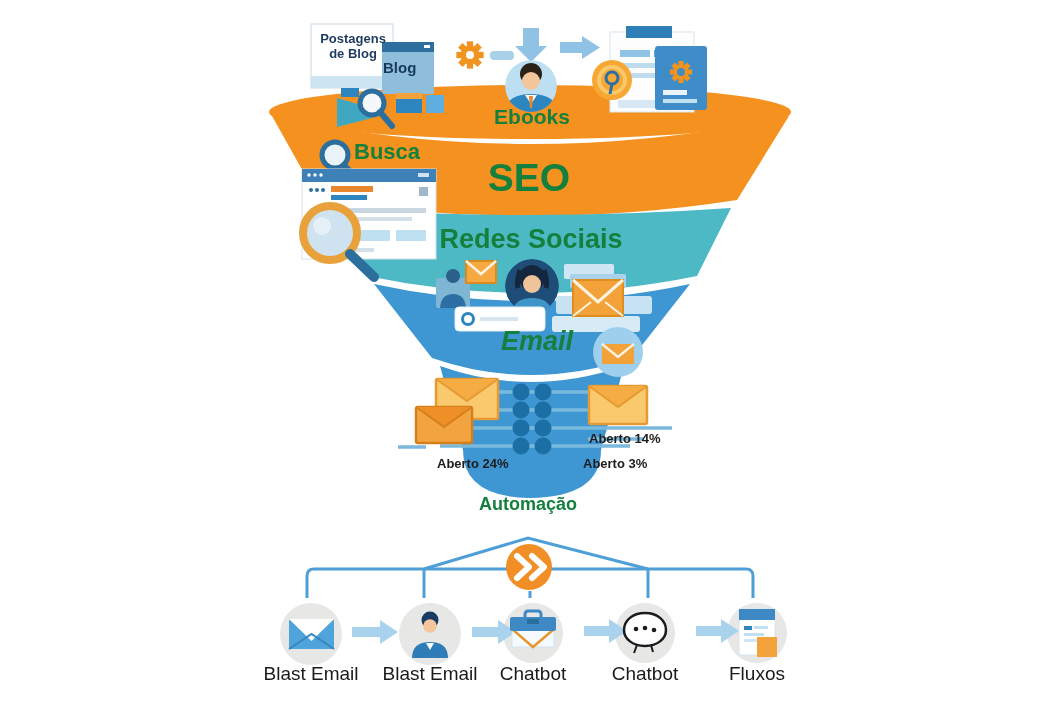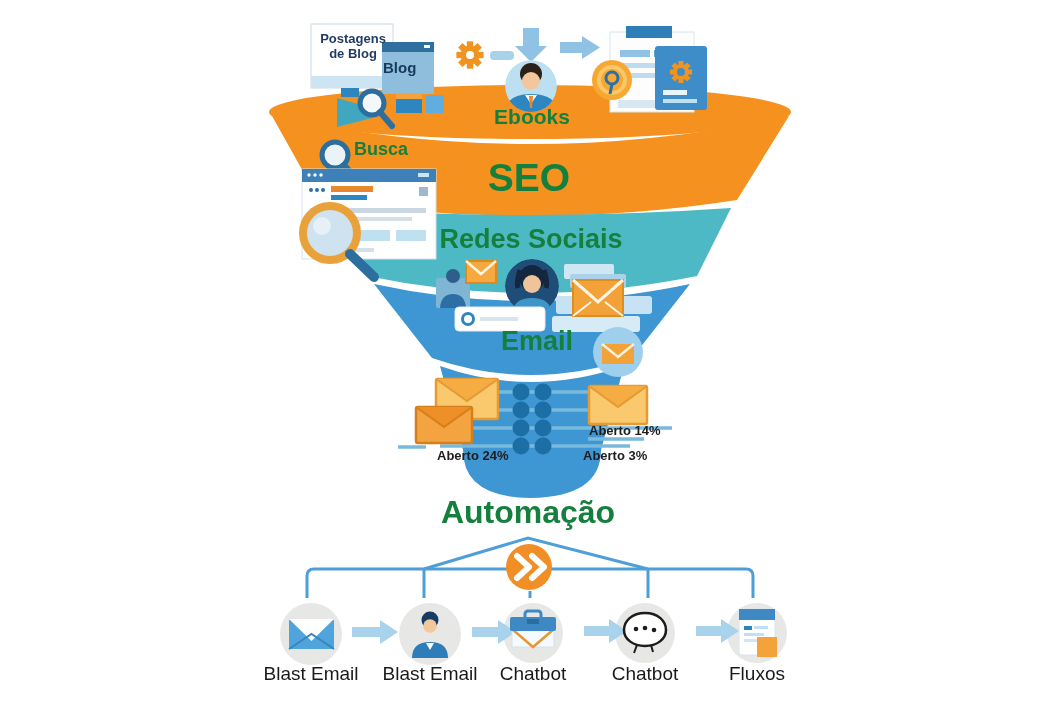--- a/index.html
+++ b/index.html
@@ -5,24 +5,24 @@
   html,body{margin:0;padding:0;background:#fff;}
   #stage{position:relative;width:833px;height:712px;background:#fff;overflow:hidden;
          font-family:"Liberation Sans",sans-serif;padding-left:15px;}
   #funnel-svg{position:absolute;left:0;top:0;z-index:1;}
   .lbl{position:absolute;color:#15803d;white-space:nowrap;z-index:5;
        font-family:"Liberation Sans",sans-serif;}
   .ctr{transform:translateX(-50%);}
   #lbl-ebooks{left:532px;top:105px;font-size:21px;font-weight:600;}
   #lbl-seo{left:529px;top:156px;font-size:39px;font-weight:700;}
   #lbl-redes{left:531px;top:224px;font-size:27px;font-weight:700;}
-  #lbl-email{left:537px;top:326px;font-size:27px;font-weight:700;}
-  #lbl-busca{left:354px;top:139px;font-size:18px;font-weight:600;}
-  #lbl-automacao{left:528px;top:494px;font-size:32px;font-weight:700;}
-  .aberto{font-size:13px;font-weight:700;color:#1d1d1d;}
+  #lbl-email{left:537px;top:326px;font-size:27px;font-weight:700;font-style:italic;}
+  #lbl-busca{left:354px;top:139px;font-size:22px;font-weight:600;}
+  #lbl-automacao{left:528px;top:494px;font-size:18px;font-weight:700;}
+  .aberto{font-size:13px;font-weight:700;color:#1d1d1d;margin-top:8px;}
   #lbl-a14{left:589px;top:423px;}
   #lbl-a24{left:437px;top:448px;}
   #lbl-a16{left:583px;top:448px;}
   .step-label{top:663px;font-size:19px;font-weight:400;color:#1a1a1a;}
   #win1-title{left:317px;top:32px;width:72px;font-size:13px;line-height:1.15;font-weight:700;
               color:#1E3A5F;text-align:center;white-space:normal;}
   #win2-title{left:383px;top:59px;width:50px;font-size:15px;font-weight:700;
               color:#16395C;text-align:left;}
 </style>
 </head>

